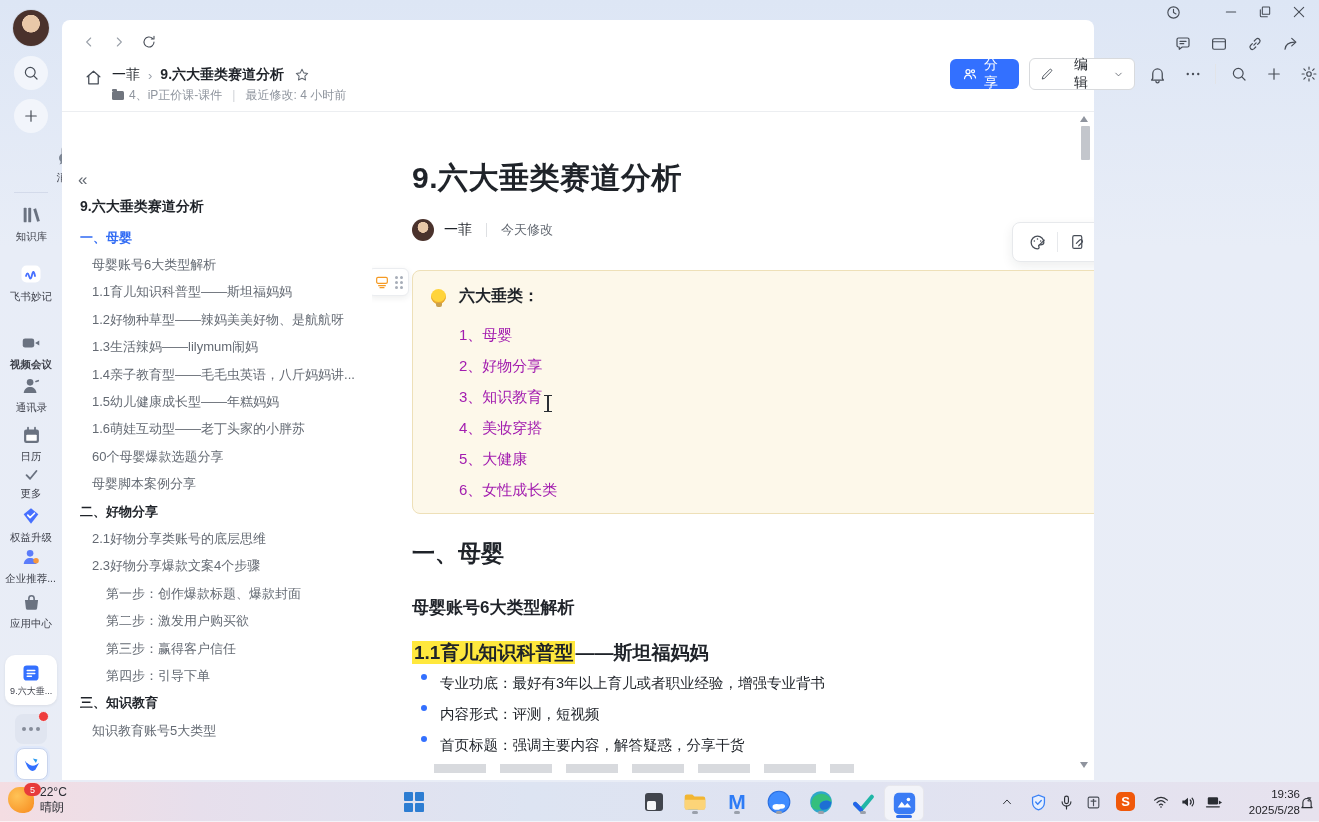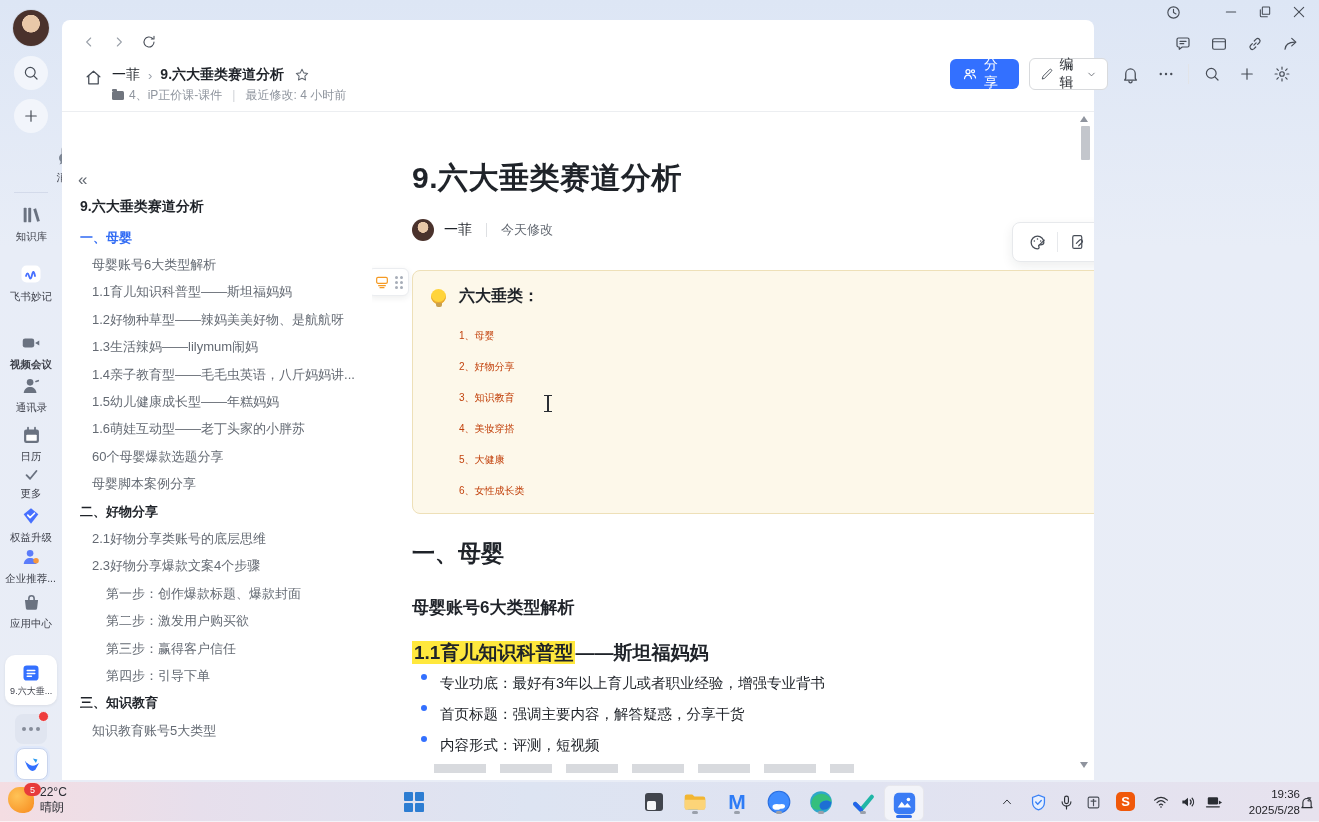--- a/index.html
+++ b/index.html
@@ -39,21 +39,21 @@
   
   .navico{width:26px;height:24px;display:flex;align-items:center;justify-content:center;cursor:pointer;}
 
   
   #hdr-sep{position:absolute;left:0;right:0;top:91px;height:1px;background:#eceef1;}
   .crumb{font-size:14px;color:#1f2329;}
   .crumb-title{font-weight:700;}
   .crumb-sep{color:#9aa0a9;margin:0 8px;font-size:13px;}
   .meta-sm{font-size:12px;color:#8f959e;}
   .btn-share{height:30px;padding:0 12px;border-radius:6px;background:#3370ff;color:#fff;font-size:14px;display:flex;align-items:center;gap:6px;cursor:pointer;}
-  .btn-edit{height:30px;padding:0 10px;border-radius:6px;background:#fff;border:1px solid #d8dadd;color:#1f2329;font-size:14px;display:flex;align-items:center;gap:6px;cursor:pointer;}
+  .btn-edit{height:30px;padding:0 10px;border-radius:6px;background:#fff;border:1px solid #d8dadd;color:#1f2329;font-size:14px;display:flex;align-items:center;gap:20px;cursor:pointer;}
   .hdr-ic{width:28px;height:28px;display:flex;align-items:center;justify-content:center;cursor:pointer;}
   .vline{width:1px;height:20px;background:#e2e4e8;}
 
   
   #outline{position:absolute;left:0;top:92px;width:310px;bottom:0;overflow:hidden;}
   #outline-collapse{position:absolute;left:16px;top:58px;font-size:17px;color:#646a73;cursor:pointer;}
   #outline-title{position:absolute;left:18px;top:86px;font-size:14px;font-weight:700;color:#1f2329;white-space:nowrap;}
   #outline-list{position:absolute;left:0;right:4px;top:112px;}
   .oitem{height:27.4px;display:flex;align-items:center;padding-left:18px;font-size:13px;color:#646a73;white-space:nowrap;overflow:hidden;cursor:pointer;}
   .oitem.lvl1{padding-left:30px;}
@@ -77,21 +77,21 @@
     box-shadow:0 2px 6px rgba(31,35,41,.08);display:flex;align-items:center;gap:5px;}
   .dots6{display:grid;grid-template-columns:repeat(2,3px);grid-auto-rows:3px;gap:2px;}
   .dots6 i{background:#a7adb8;border-radius:50%;display:block;}
 
   
   #callout{position:absolute;left:40px;top:158px;width:754px;height:242px;background:#fdf8ea;border:1px solid #eee0b8;border-radius:8px;}
   #callout-bulb{position:absolute;left:18px;top:18px;width:15px;height:15px;border-radius:50%;background:#ffd43b;box-shadow:inset 0 -2px 0 #e8a934;}
   #callout-bulb:after{content:"";position:absolute;left:4.5px;top:14px;width:6px;height:4px;background:#c9a04e;border-radius:0 0 2px 2px;}
   #callout-heading{position:absolute;left:46px;top:15px;font-size:16px;font-weight:700;}
   #callout-list{position:absolute;left:46px;top:49px;}
-  .citem{height:31px;display:flex;align-items:center;font-size:10px;color:#c2410c;}
+  .citem{height:31px;display:flex;align-items:center;font-size:15px;color:#a21caf;}
   #ibeam{position:absolute;left:131px;top:124px;width:8px;height:15px;border-top:1.5px solid #2a2e34;border-bottom:1.5px solid #2a2e34;}
   #ibeam:before{content:"";position:absolute;left:3px;top:0;bottom:0;width:1.5px;background:#2a2e34;}
 
   #h2{position:absolute;left:40px;top:426px;font-size:23px;font-weight:800;}
   #h3{position:absolute;left:40px;top:484px;font-size:17px;font-weight:800;}
   #h3b{position:absolute;left:40px;top:528px;font-size:19px;font-weight:800;}
   #h3b .hl{background:#ffe83d;padding:1px 2px;}
   #bullets{position:absolute;left:40px;top:562px;}
   .bitem{height:31px;display:flex;font-size:14.5px;color:#1f2329;}
   .bdot{width:6px;height:6px;border-radius:50%;background:#3370ff;margin:0 13px 0 9px;flex:none;}
@@ -633,26 +633,26 @@
 
       <div id="bullets">
 
           <div class="bitem">
             <span class="bdot"></span>
             <span>专业功底：最好有3年以上育儿或者职业经验，增强专业背书</span>
           </div>
 
           <div class="bitem">
             <span class="bdot"></span>
-            <span>首页标题：强调主要内容，解答疑惑，分享干货</span>
+            <span>内容形式：评测，短视频</span>
           </div>
 
           <div class="bitem">
             <span class="bdot"></span>
-            <span>内容形式：评测，短视频</span>
+            <span>首页标题：强调主要内容，解答疑惑，分享干货</span>
           </div>
         </div>
 
       <div id="clipline">
           <i></i>
         </div>
 
     </div>
 
     <div id="sb-up"></div>

